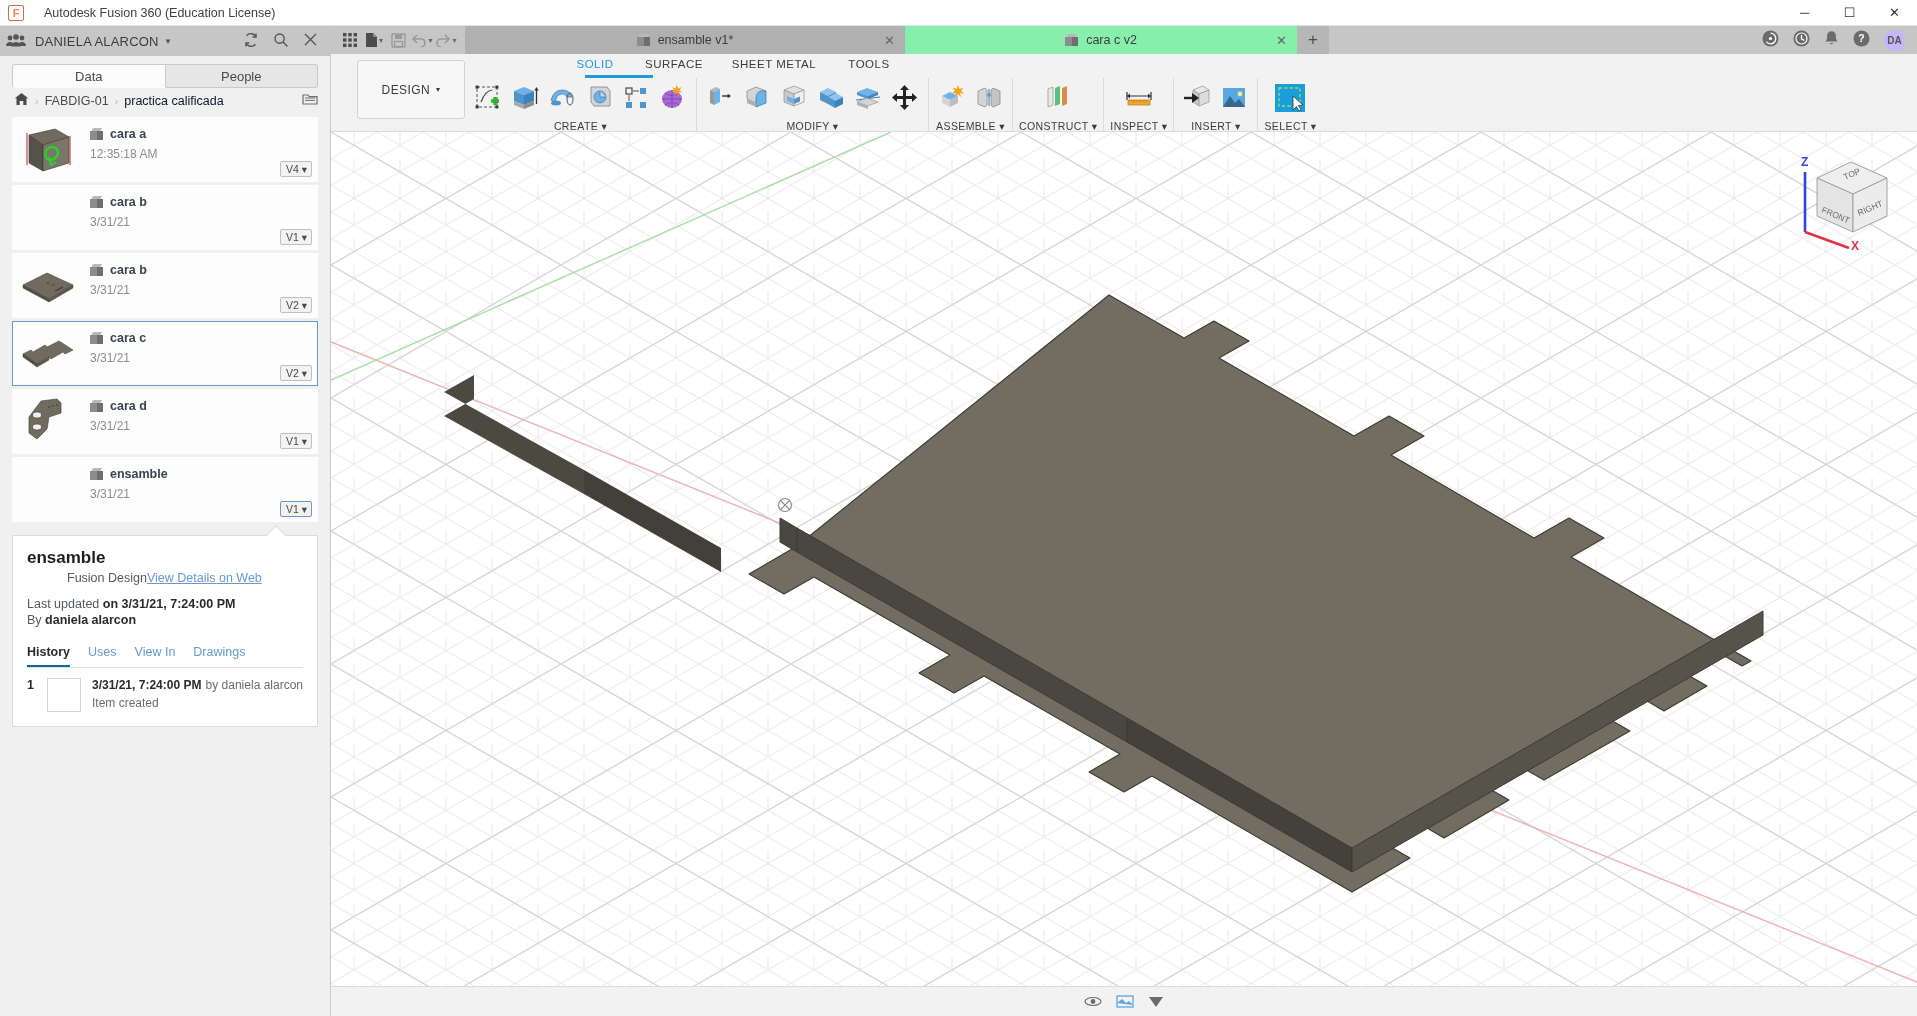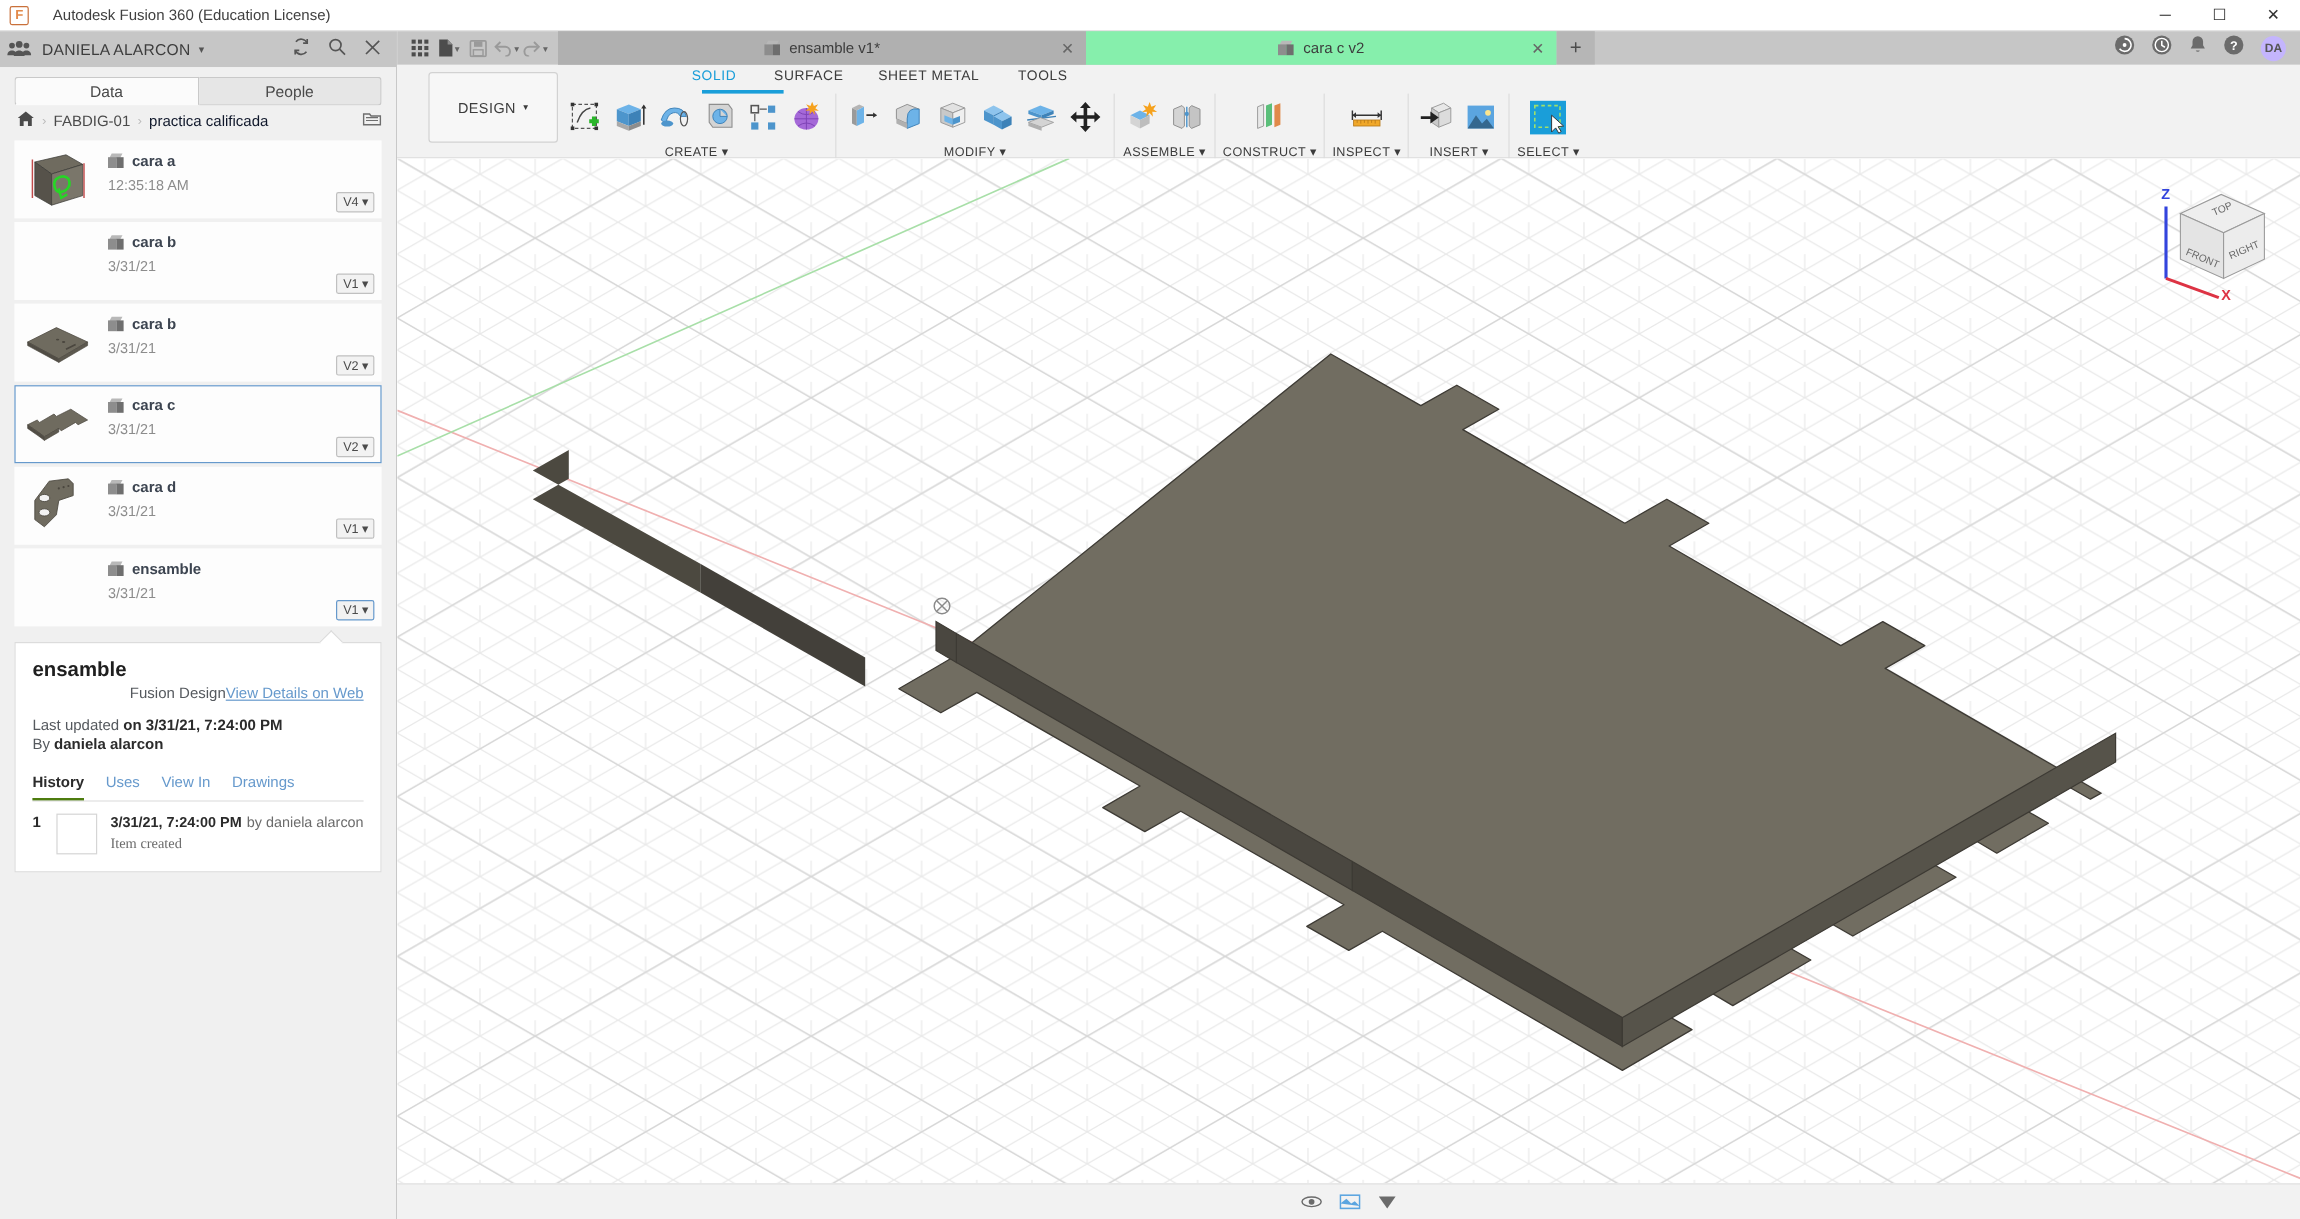--- a/index.html
+++ b/index.html
@@ -79,38 +79,38 @@
   .cube .rt { position:absolute; top:3px; left:7px; width:6px; height:9px;
     background:#6e6e6e; }
 
   
   .details { margin:10px 12px 0 12px; background:#ffffff; border:1px solid #dcdcdc;
     padding:12px 14px 10px 14px; position:relative; }
   .det-arrow { position:absolute; top:-8px; left:256px; width:14px; height:14px;
     background:#fff; border-left:1px solid #dcdcdc; border-top:1px solid #dcdcdc;
     transform:rotate(45deg); }
   .det-title { font-size:17px; font-weight:bold; color:#1f1f1f; }
-  .det-row1 { display:flex; justify-content:flex-end; align-items:baseline;
+  .det-row1 { display:flex; justify-content:flex-start; align-items:baseline;
     margin-top:3px;margin-left:40px; }
   .det-type { font-size:12.5px; color:#55595e; }
   .det-link { font-size:12.5px; color:#6699cc; }
   .det-upd { font-size:12.5px; color:#55595e; margin-top:12px; }
   .det-upd b { color:#2b2b2b; }
   .det-by { font-size:12.5px; color:#55595e; margin-top:2px; }
   .det-by b { color:#2b2b2b; }
   .det-tabs { display:flex; gap:18px; margin-top:18px; border-bottom:1px solid #e0e0e0; }
   .det-tab { font-size:12.5px; color:#6699cc; padding-bottom:6px; }
-  .det-tab.active { color:#2b2b2b; font-weight:bold; border-bottom:2px solid #4d7c0f; }
+  .det-tab.active { color:#2b2b2b; font-weight:bold; border-bottom:2px solid #0369a1; }
   .hist-row { display:flex; align-items:flex-start; padding:10px 0 4px 0; }
   .hist-num { font-size:12.5px; font-weight:bold; color:#2b2b2b; width:14px; }
   .hist-thumb { width:34px; height:34px; border:1px solid #d5d5d5; background:#fff;
     margin-left:6px; }
   .hist-txt { margin-left:11px; flex:1; }
   .hist-date { font-size:12px; font-weight:bold; color:#2b2b2b; }
-  .hist-sub { font-size:12px; color:#6b6b6b; margin-top:4px;font-family:Liberation Serif, serif; }
+  .hist-sub { font-size:12px; color:#6b6b6b; margin-top:4px; }
   .hist-by { font-size:12px; color:#6b6b6b; }
 
   
   .main { flex:1; display:flex; flex-direction:column; background:#f2f2f2; }
 
   
   .tabstrip { height:28px; background:#c6c6c6; display:flex; align-items:stretch; }
   .qtools { display:flex; align-items:center; gap:2px; padding:0 8px; }
   .qt { width:22px; height:22px; display:flex; align-items:center; justify-content:center;
     color:#4c4c4c; font-size:14px; }

